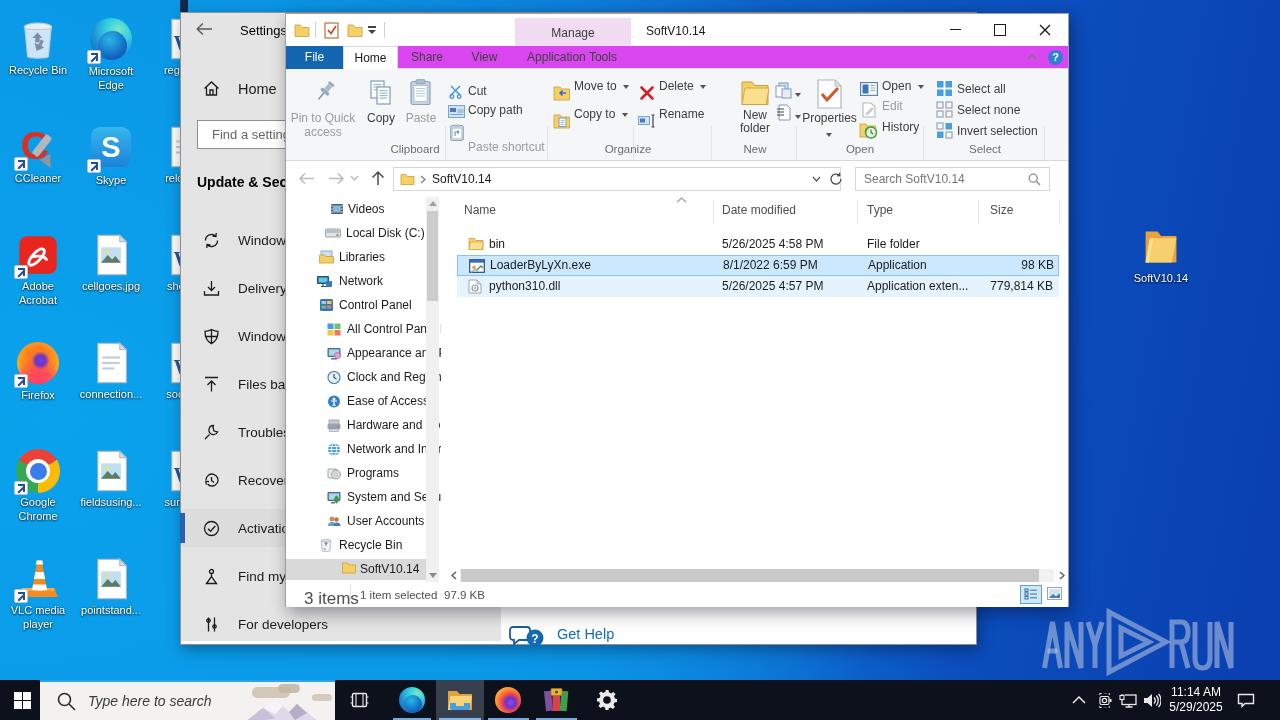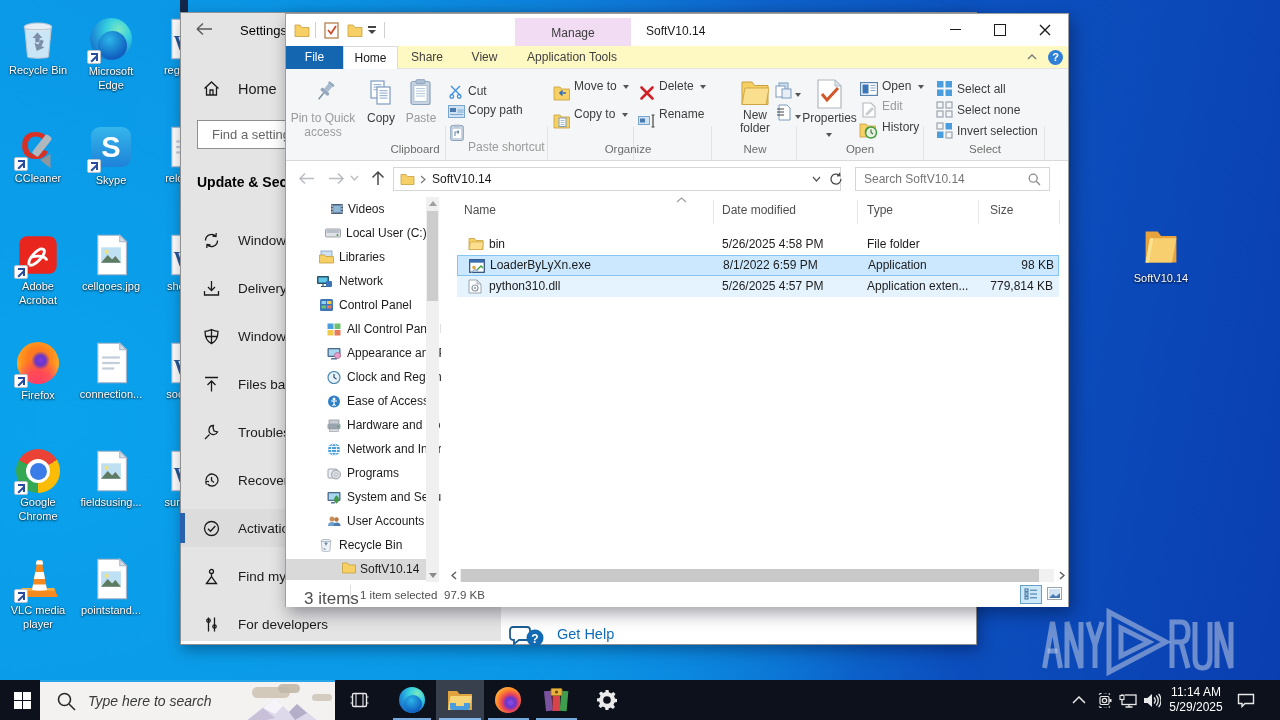--- a/index.html
+++ b/index.html
@@ -376,21 +376,21 @@
 
  <div class="abs" style="left:229px;top:4px;width:116px;height:28px;background:#f2dcf4;color:#3d3d3d;font-size:12px;text-align:center;line-height:30px;">Manage</div>
  <div class="abs" style="left:360px;top:10px;font-size:12px;color:#1a1a1a;">SoftV10.14</div>
 
  <div class="abs" style="left:664px;top:15px;width:11px;height:1.4px;background:#1a1a1a;"></div>
  <div class="abs" style="left:708px;top:10px;width:10px;height:10px;border:1.4px solid #1a1a1a;"></div>
  <svg class="abs" style="left:753px;top:10px;" width="12" height="12" viewBox="0 0 12 12" stroke="#1a1a1a" stroke-width="1.4">
         <path d="M1 1 L11 11 M11 1 L1 11"></path>
       </svg>
 </div>
-<div id="xTabs" style="position:absolute;left:0;top:32px;width:782px;height:23px;background:#fef9c3;border-bottom:1px solid #e4e4e4;box-sizing:border-box;">
+<div id="xTabs" style="position:absolute;left:0;top:32px;width:782px;height:23px;background:#d946ef;border-bottom:1px solid #e4e4e4;box-sizing:border-box;">
  <div class="abs" style="left:0;top:0;width:57px;height:23px;background:#1566b0;color:#fff;font-size:12px;text-align:center;line-height:23px;">File</div>
  <div class="abs" style="left:57px;top:0;width:55px;height:23px;background:#fff;border:1px solid #dadada;border-bottom:none;box-sizing:border-box;color:#1a1a1a;font-size:12px;text-align:center;line-height:23px;">Home</div>
  <div class="abs" style="left:112px;top:0;width:58px;height:23px;color:#3f3f3f;font-size:12px;text-align:center;line-height:23px;">Share</div>
  <div class="abs" style="left:170px;top:0;width:57px;height:23px;color:#3f3f3f;font-size:12px;text-align:center;line-height:23px;">View</div>
  <div class="abs" style="left:227px;top:0;width:118px;height:23px;color:#3f3f3f;font-size:12px;text-align:center;line-height:23px;">Application Tools</div>
  <svg class="abs" style="left:741px;top:8px;" width="10" height="6" viewBox="0 0 10 6" stroke="#777" stroke-width="1.3" fill="none">
         <path d="M1 5 L5 1 L9 5"></path>
       </svg>
  <div class="abs" style="left:762px;top:4px;width:15px;height:15px;border-radius:50%;background:#2f7fd6;color:#fff;font-size:11px;font-weight:bold;text-align:center;line-height:15px;">?</div>
 </div>
@@ -580,21 +580,21 @@
           <circle cx="5.2" cy="5.2" r="4"></circle>
           <path d="M8.3 8.3 L12 12"></path>
         </svg>
  </div>
 </div>
 <div id="xMain" style="position:absolute;left:0;top:183px;width:782px;height:386px;background:#fff;">
 
  <div id="navpane" style="position:absolute;left:0;top:0;width:155px;height:386px;overflow:hidden;">
 
   <div class="navitem" style="left:62px;top:5px;">Videos</div>
-  <div class="navitem" style="left:60px;top:29px;">Local User (C:)</div>
+  <div class="navitem" style="left:60px;top:29px;">Local Disk (C:)</div>
   <div class="navitem" style="left:53px;top:53px;">Libraries</div>
   <div class="navitem" style="left:53px;top:77px;">Network</div>
   <div class="navitem" style="left:53px;top:101px;">Control Panel</div>
   <div class="navitem" style="left:61px;top:125px;">All Control Panel Items</div>
   <div class="navitem" style="left:61px;top:149px;">Appearance and Pers</div>
   <div class="navitem" style="left:61px;top:173px;">Clock and Region</div>
   <div class="navitem" style="left:61px;top:197px;">Ease of Access</div>
   <div class="navitem" style="left:61px;top:221px;">Hardware and Sound</div>
   <div class="navitem" style="left:61px;top:245px;">Network and Internet</div>
   <div class="navitem" style="left:61px;top:269px;">Programs</div>

